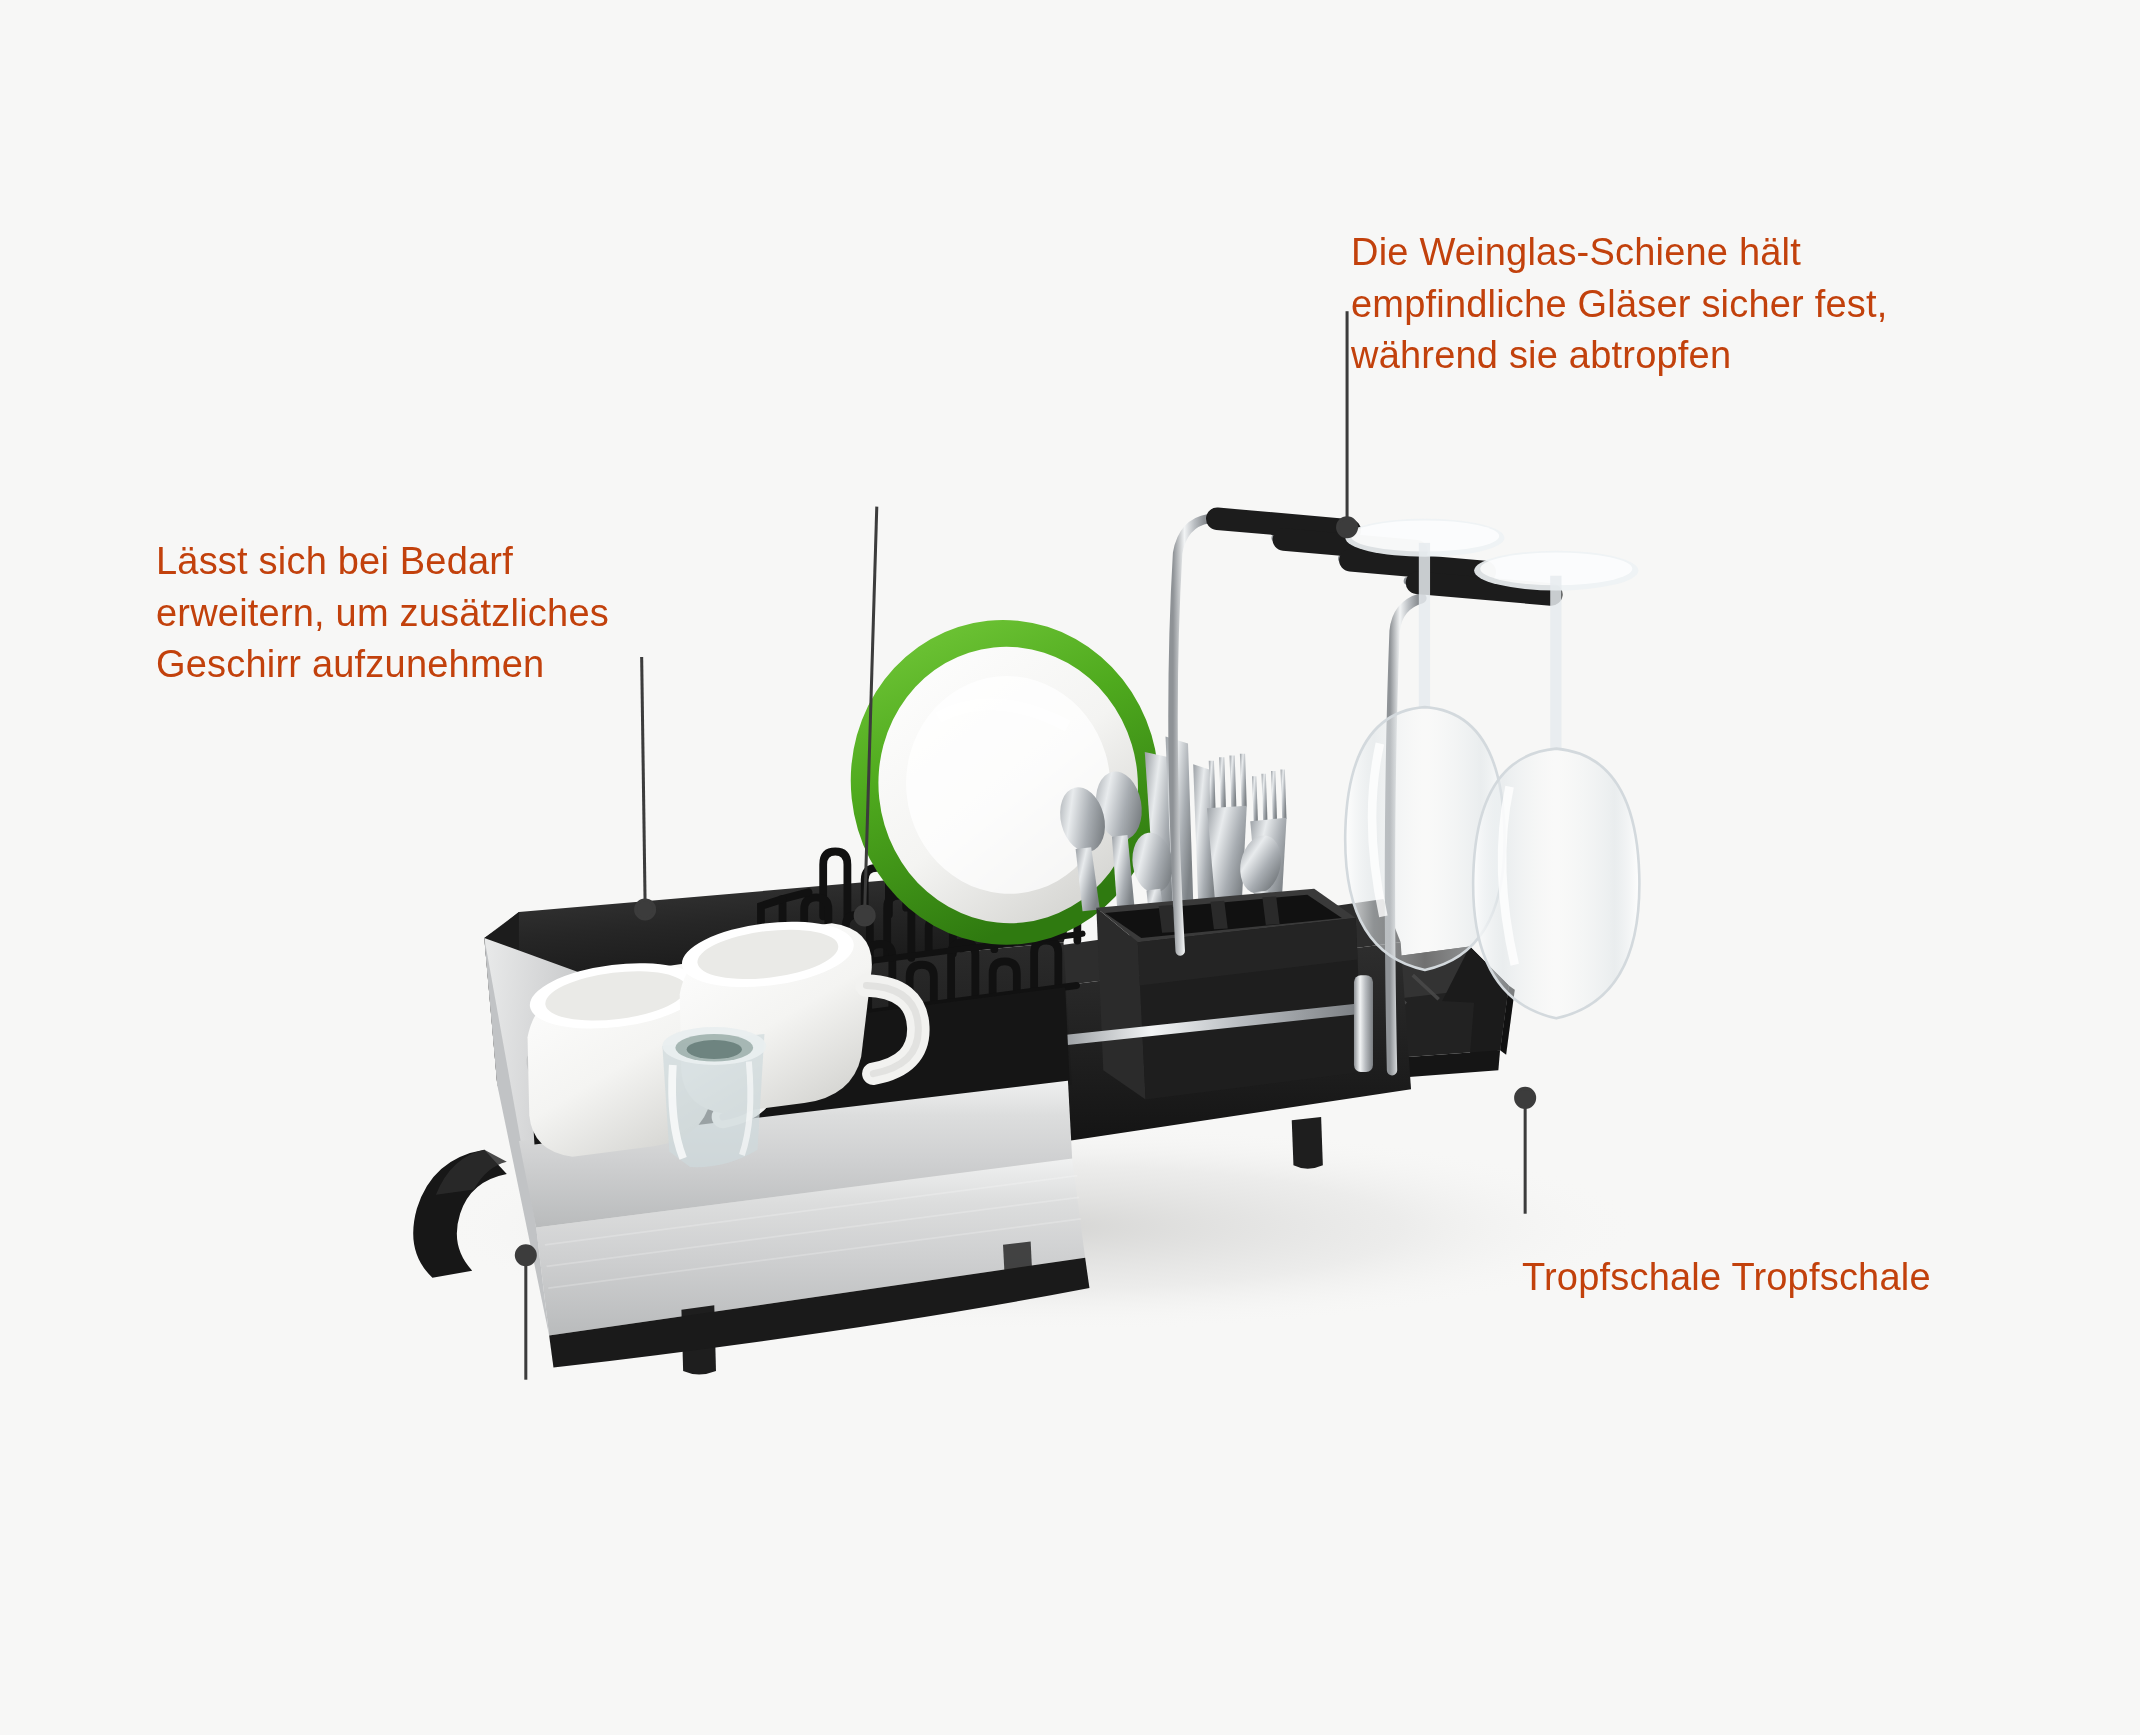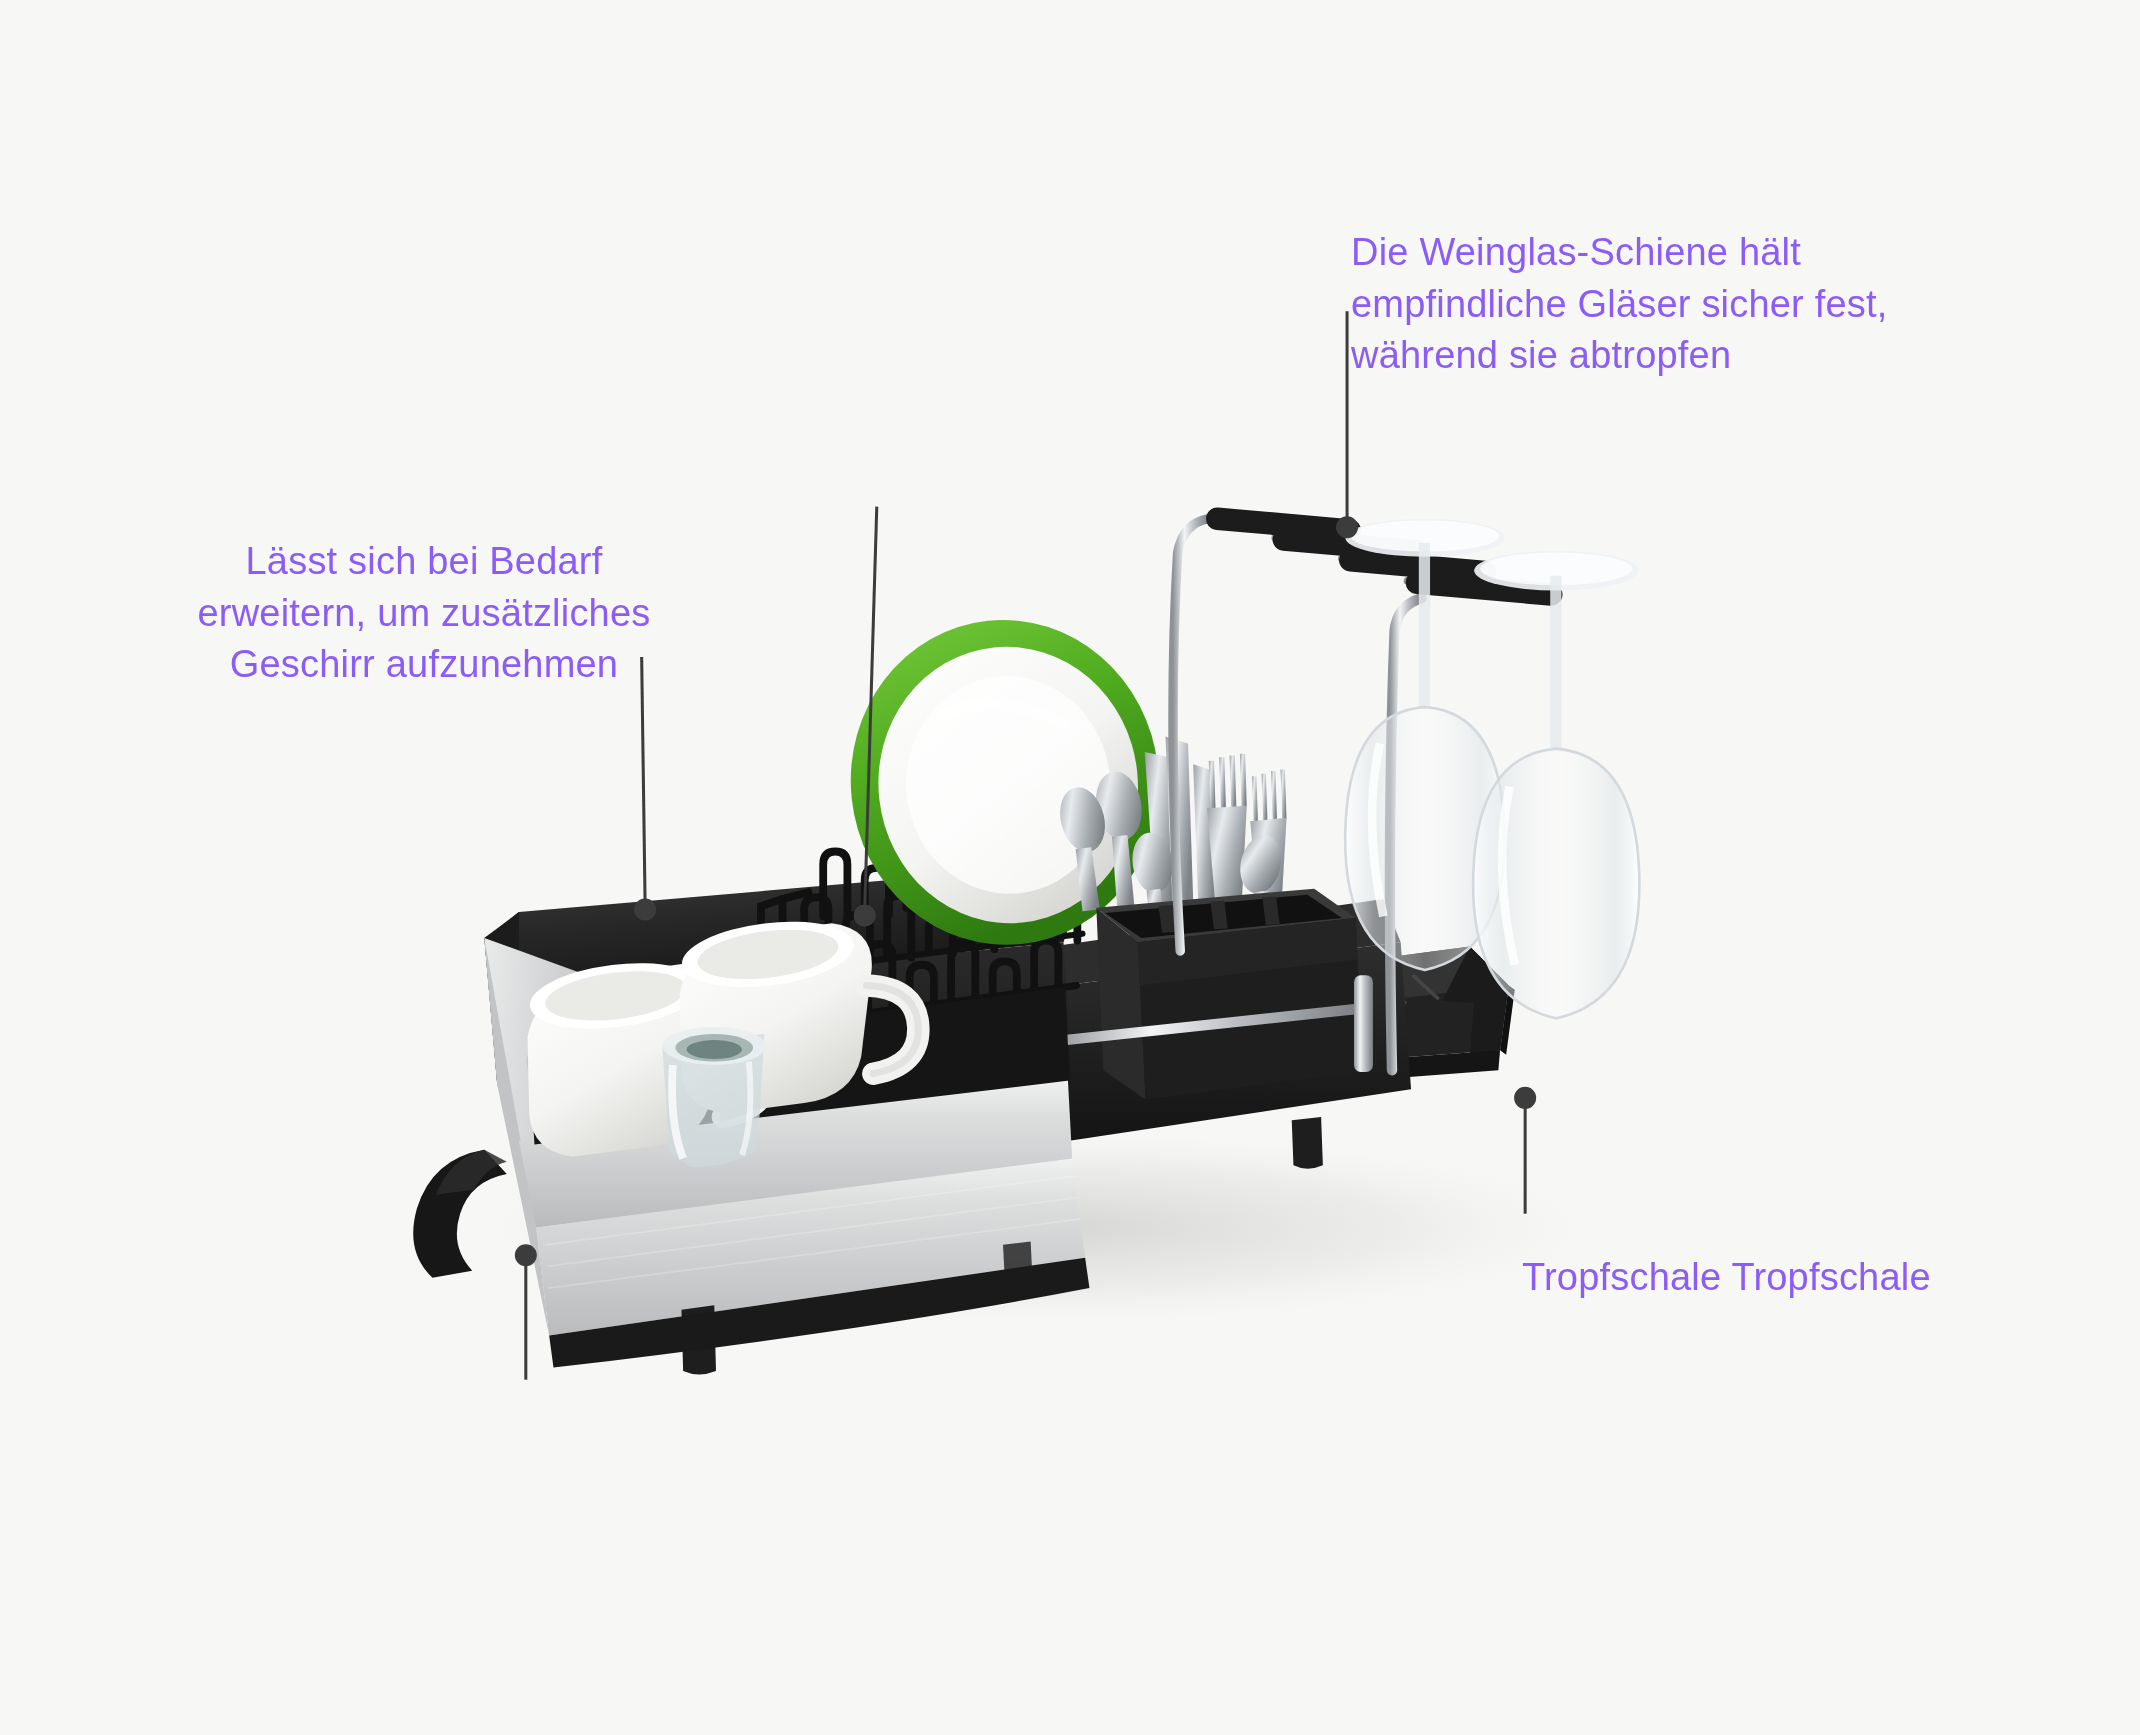--- a/index.html
+++ b/index.html
@@ -12,28 +12,28 @@
     width: 2140px;
     height: 1735px;
     background: #f7f7f6;
     overflow: hidden;
     font-family: "Liberation Sans", sans-serif;
   }
 
   
   .callout {
     position: absolute;
-    color: #8b5cf6;
+    color: #c2410c;
     font-size: 38px;
     line-height: 1.36;
     font-weight: 400;
     letter-spacing: 0.2px;
     white-space: pre-line;
   }
-  #callout-expand   { left: 156px;  top: 536px;  width: 536px;  text-align: center; }
+  #callout-expand   { left: 156px;  top: 536px;  width: 536px;  text-align: left; }
   #callout-rack     { left: 854px;  top: 355px;  width: 398px;  text-align: left; }
   #callout-wine     { left: 1351px; top: 227px;  width: 571px;  text-align: left; }
   #callout-drain    { left: 519px;  top: 1427px; width: 553px;  text-align: left; }
   #callout-tray     { left: 1522px; top: 1252px; width: 484px;  text-align: left; }
 
   
   #leaders {
     position: absolute;
     left: 0; top: 0;
     width: 2140px; height: 1735px;

